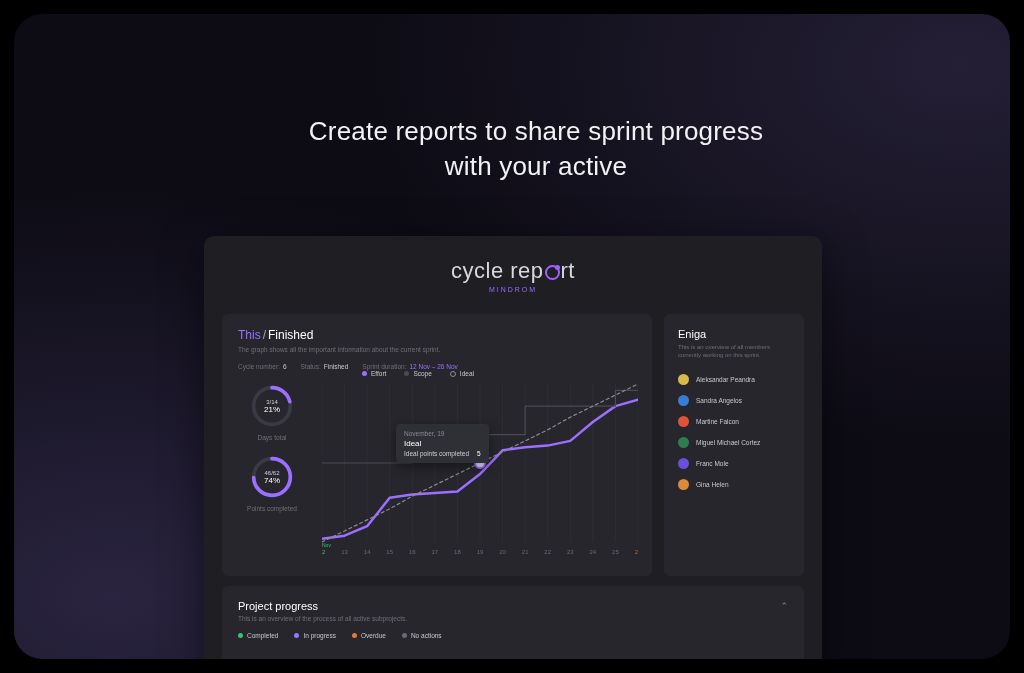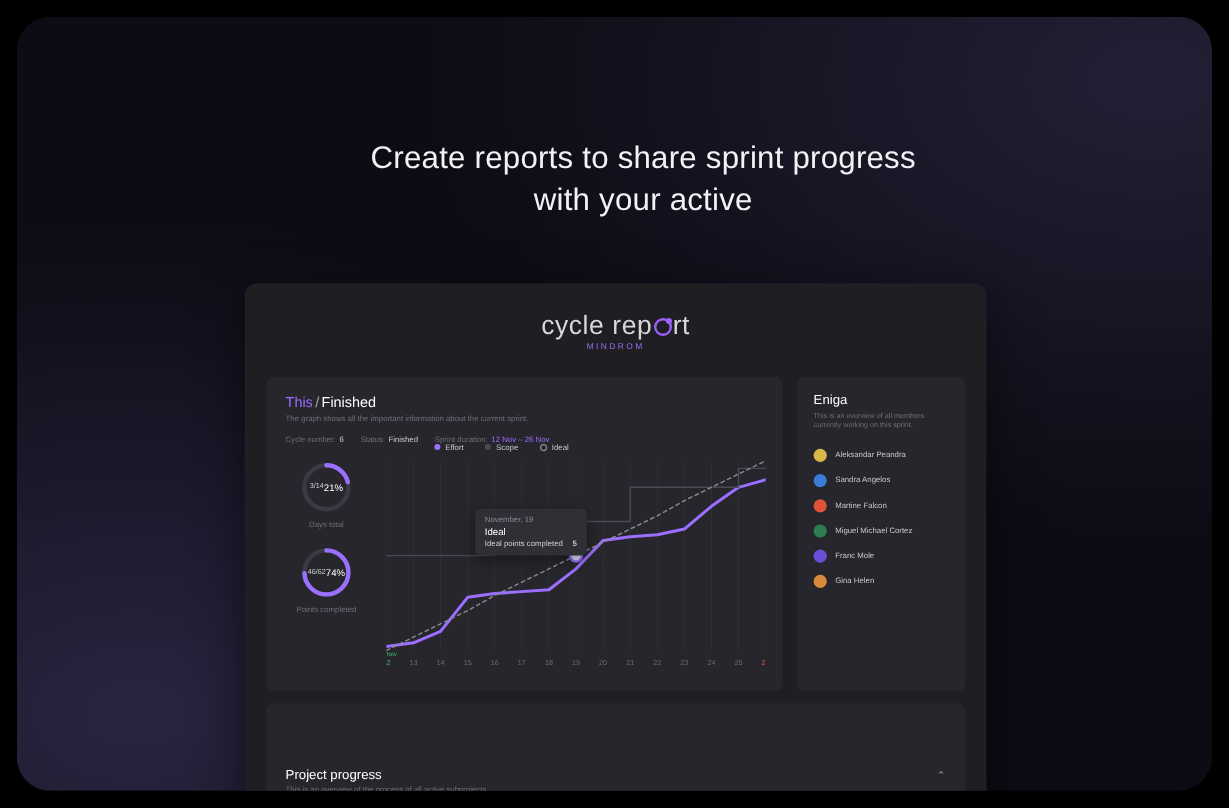--- a/index.html
+++ b/index.html
@@ -42,21 +42,21 @@
   .desc { color:#706f78; font-size:6.5px; margin-top:4px;}
   .meta { margin-top:10px; font-size:6.5px; color:#706f78; display:flex; gap:14px;}
   .meta .v { color:#c9c9d0; margin-left:3px;}
   .meta .accent { color:#9b6fff; margin-left:3px;}
   .legend { position:absolute; left:140px; top:56px; display:flex; gap:18px; font-size:6.5px; color:#c9c9d0;}
   .dot { display:inline-block; width:5px; height:5px; border-radius:50%; margin-right:4px; vertical-align:0px;}
   .ldot { width:6px; height:6px; border:1.5px solid; border-radius:50%; display:inline-block; margin-right:4px; vertical-align:-1px;}
   .donuts { position:absolute; left:14px; top:70px; width:72px; text-align:center;}
   .donut { width:44px; height:44px; margin:0 auto; position:relative;}
   .donut svg { width:44px; height:44px; transform: rotate(-90deg);}
-  .donut .inner { position:absolute; inset:0; display:flex; flex-direction:row; justify-content:center; align-items:center; color:#cfcfd6;}
+  .donut .inner { position:absolute; inset:0; display:flex; flex-direction:column; justify-content:center; align-items:center; color:#cfcfd6;}
   .donut .inner .frac{ font-size:6px;}
   .donut .inner .pct{ font-size:8px; font-weight:500; color:#fff;}
   .dlabel { color:#706f78; font-size:6.5px; margin-top:6px; margin-bottom:14px;}
   .chart { position:absolute; left:100px; top:70px; right:14px; bottom:14px;}
   .chart svg { width:100%; height:100%; }
   .tip {
     position:absolute; left:74px; top:40px; background:#2f2f36; border-radius:4px;
     padding:6px 8px; color:#cfcfd6; font-size:6.5px; box-shadow:0 4px 12px rgba(0,0,0,.4);
     min-width:88px;
   }
@@ -70,21 +70,21 @@
   .team-panel h3{ color:#fff; font-size:11px; font-weight:500;}
   .team-panel .tdesc{ color:#706f78; font-size:6px; margin-top:3px; line-height:1.4;}
   .members{ margin-top:14px;}
   .member{ display:flex; align-items:center; gap:7px; margin-bottom:10px;}
   .avatar{ width:11px; height:11px; border-radius:50%;}
   .mname{ color:#c9c9d0; font-size:6.5px;}
   .progress-panel {
     position:absolute; left:0; right:0; top:272px; height:140px;
     background:#26262c; border-radius:6px; padding:14px 16px;
   }
-  .pp-head{ display:flex; justify-content:space-between; align-items:center;margin-top:40px;}
+  .pp-head{ display:flex; justify-content:space-between; align-items:center;}
   .pp-head h3{ color:#fff; font-size:11px; font-weight:500;}
   .chev{ color:#8a8a94; font-size:9px;}
   .pp-desc{ color:#706f78; font-size:6.5px; margin-top:3px;}
   .pp-legend{ display:flex; gap:16px; margin-top:10px; font-size:6.5px; color:#c9c9d0;}
 </style>
 </head>
 <body>
 
 <div class="frame">
   <div class="hero">

